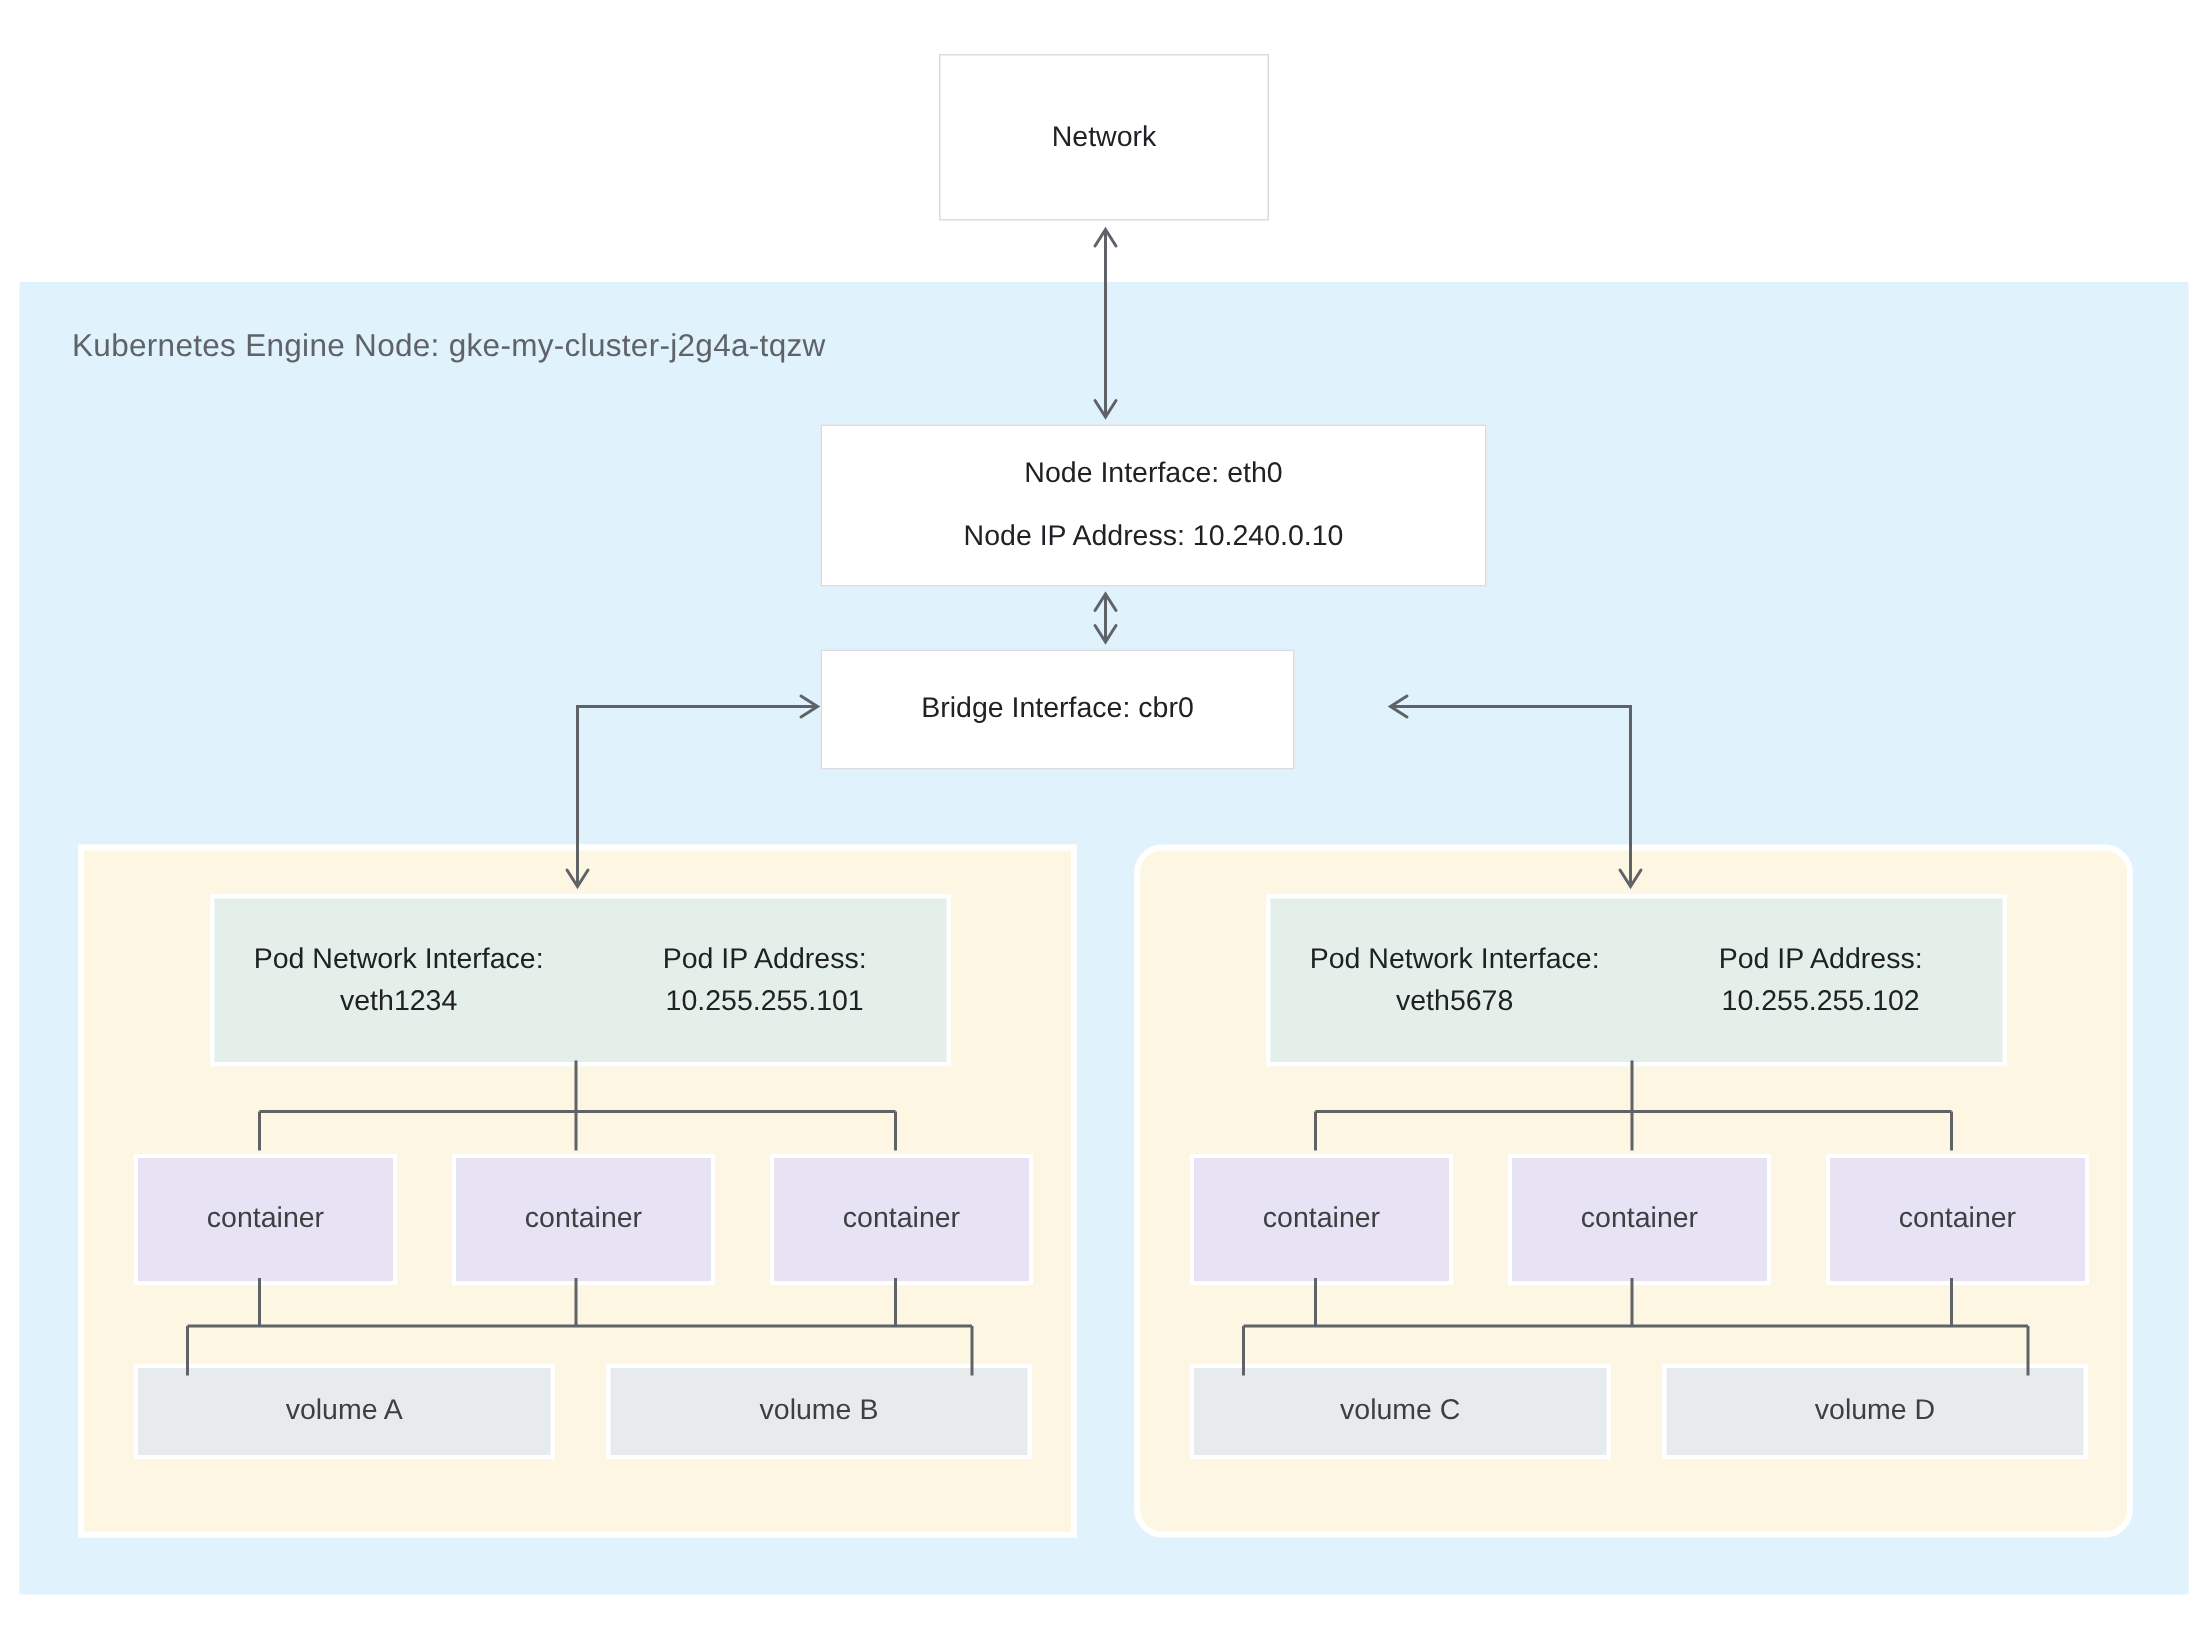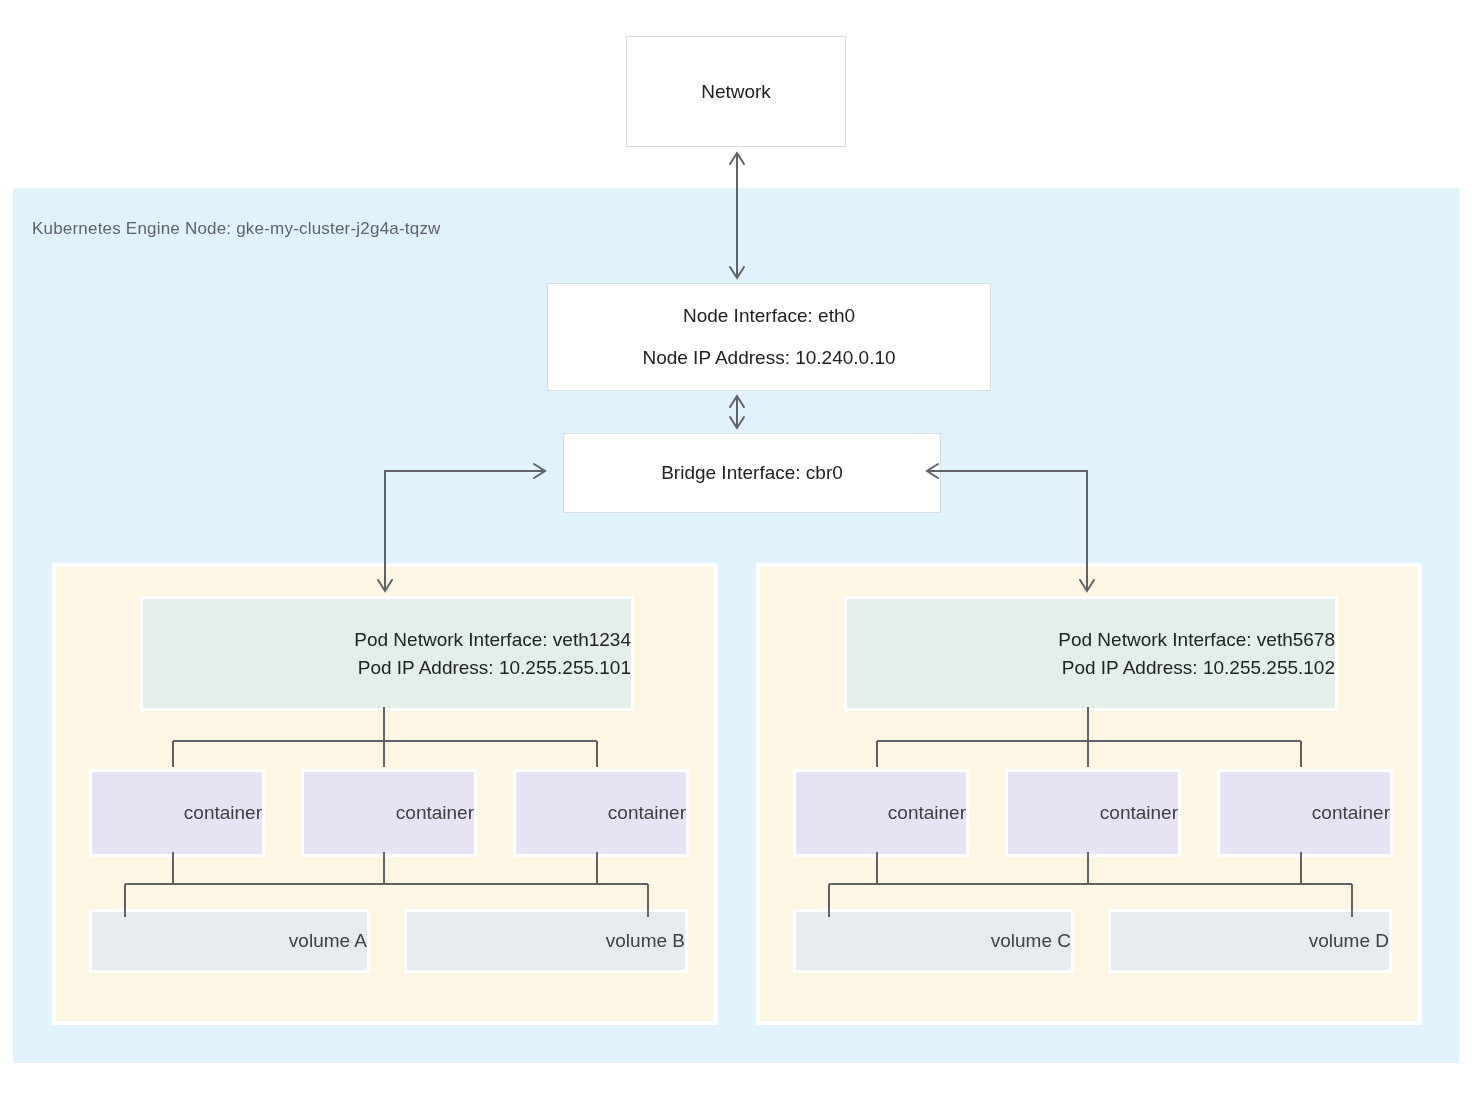--- a/index.html
+++ b/index.html
@@ -29,59 +29,59 @@
   }
   
   .node-region {
     position: absolute;
     left: 13px; top: 188px;
     width: 1446px; height: 875px;
     background: var(--node-region-bg);
   }
   .region-label {
     position: absolute;
-    left: 32px; top: 219px;
-    font-size: 17px;
+    left: 48px; top: 219px;
+    font-size: 21px;
     color: var(--region-label);
     letter-spacing: 0.2px;
     white-space: nowrap;
   }
   
   .white-box {
     position: absolute;
     background: #ffffff;
     border: 1px solid var(--box-border);
     display: flex;
     flex-direction: column;
     align-items: center;
     justify-content: center;
     text-align: center;
     font-size: 19px;
     line-height: 28px;
     color: var(--text-primary);
   }
   .internet-box { left: 626px; top: 36px; width: 220px; height: 111px; }
   .node-if-box  { left: 547px; top: 283px; width: 444px; height: 108px; gap: 14px; }
-  .bridge-box   { left: 563px; top: 433px; width: 378px; height: 80px; }
+  .bridge-box   { left: 547px; top: 433px; width: 316px; height: 80px; }
   
   .pod {
     position: absolute;
     top: 563px;
     width: 666px; height: 462px;
     background: var(--pod-bg);
     border: 4px solid #ffffff;
   }
   .pod-left  { left: 52px; }
-  .pod-right { left: 756px; }
+  .pod-right { left: 756px; border-radius: 19px; }
   .inner-box {
     position: absolute;
     border: 3px solid #ffffff;
     display: flex;
-    flex-direction: column;
-    align-items: flex-end;
+    flex-direction: row;
+    align-items: center;
     justify-content: center;
     text-align: center;
     font-size: 19px;
     line-height: 28px;
     color: var(--text-secondary);
   }
   .pod-if {
     left: 84px; top: 29px;
     width: 494px; height: 115px;
     background: var(--interface-bg);

